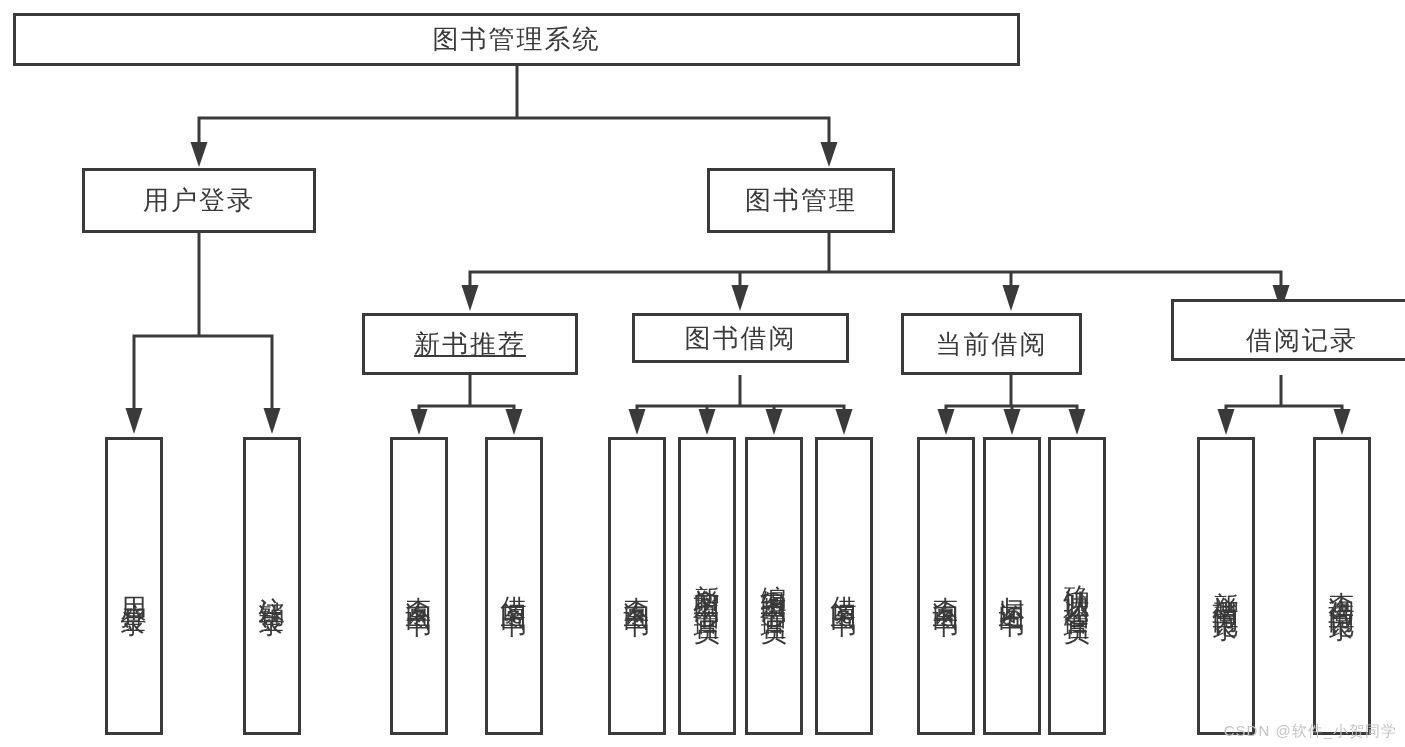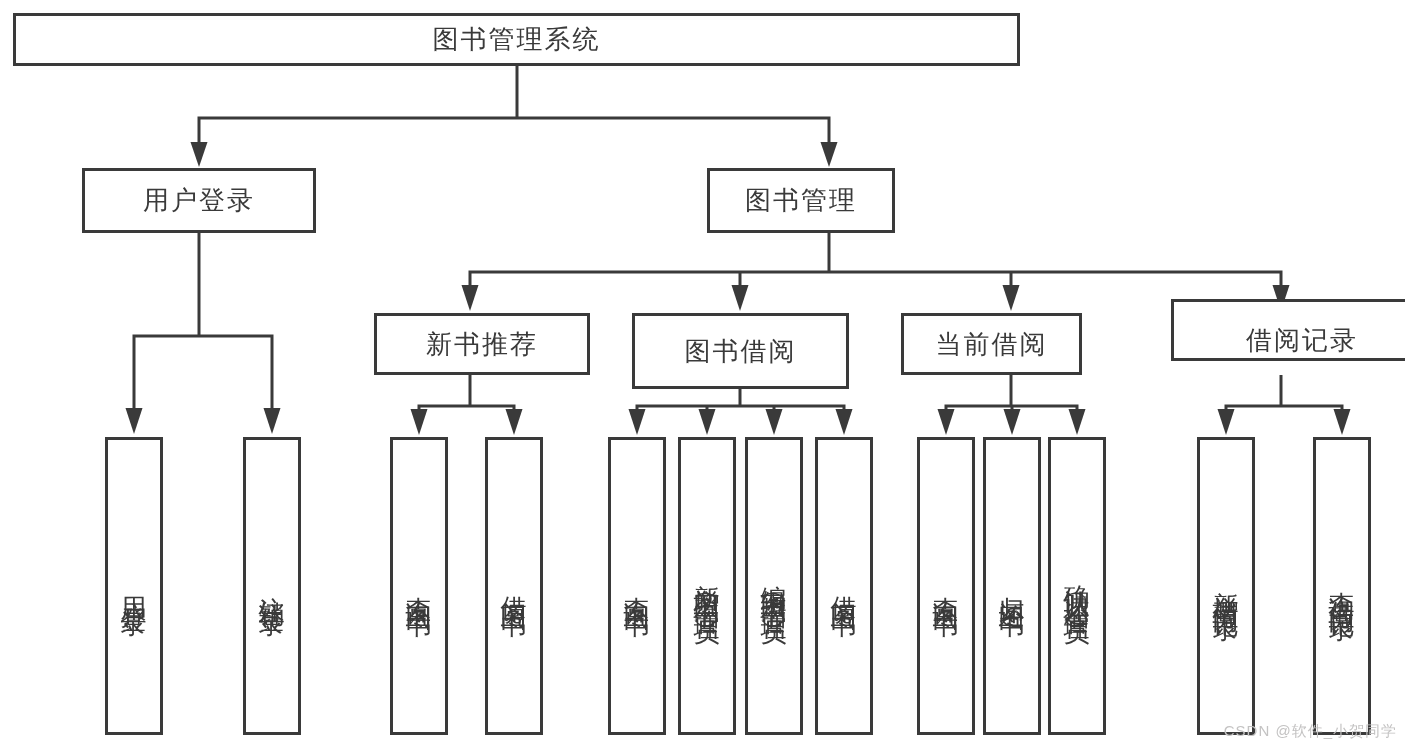--- a/index.html
+++ b/index.html
@@ -119,24 +119,24 @@
     <span>图书管理系统</span>
   </div>
 
   <div class="node h" style="left:82px;top:168px;width:234px;height:65px;">
     <span>用户登录</span>
   </div>
   <div class="node h" style="left:707px;top:168px;width:188px;height:65px;">
     <span>图书管理</span>
   </div>
 
-  <div class="node h" style="left:374px;top:313px;width:216px;height:62px;">
+  <div class="node h" style="left:362px;top:313px;width:216px;height:62px;text-decoration:underline;">
     <span>新书推荐</span>
   </div>
-  <div class="node h" style="left:632px;top:313px;width:217px;height:76px;">
+  <div class="node h" style="left:632px;top:313px;width:217px;height:50px;">
     <span>图书借阅</span>
   </div>
   <div class="node h" style="left:901px;top:313px;width:181px;height:62px;">
     <span>当前借阅</span>
   </div>
   <div class="node h" style="left:1171px;top:299px;width:262px;height:62px;align-items:flex-end;">
     <span>借阅记录</span>
   </div>
 
   <div class="node v" style="left:105px;">

